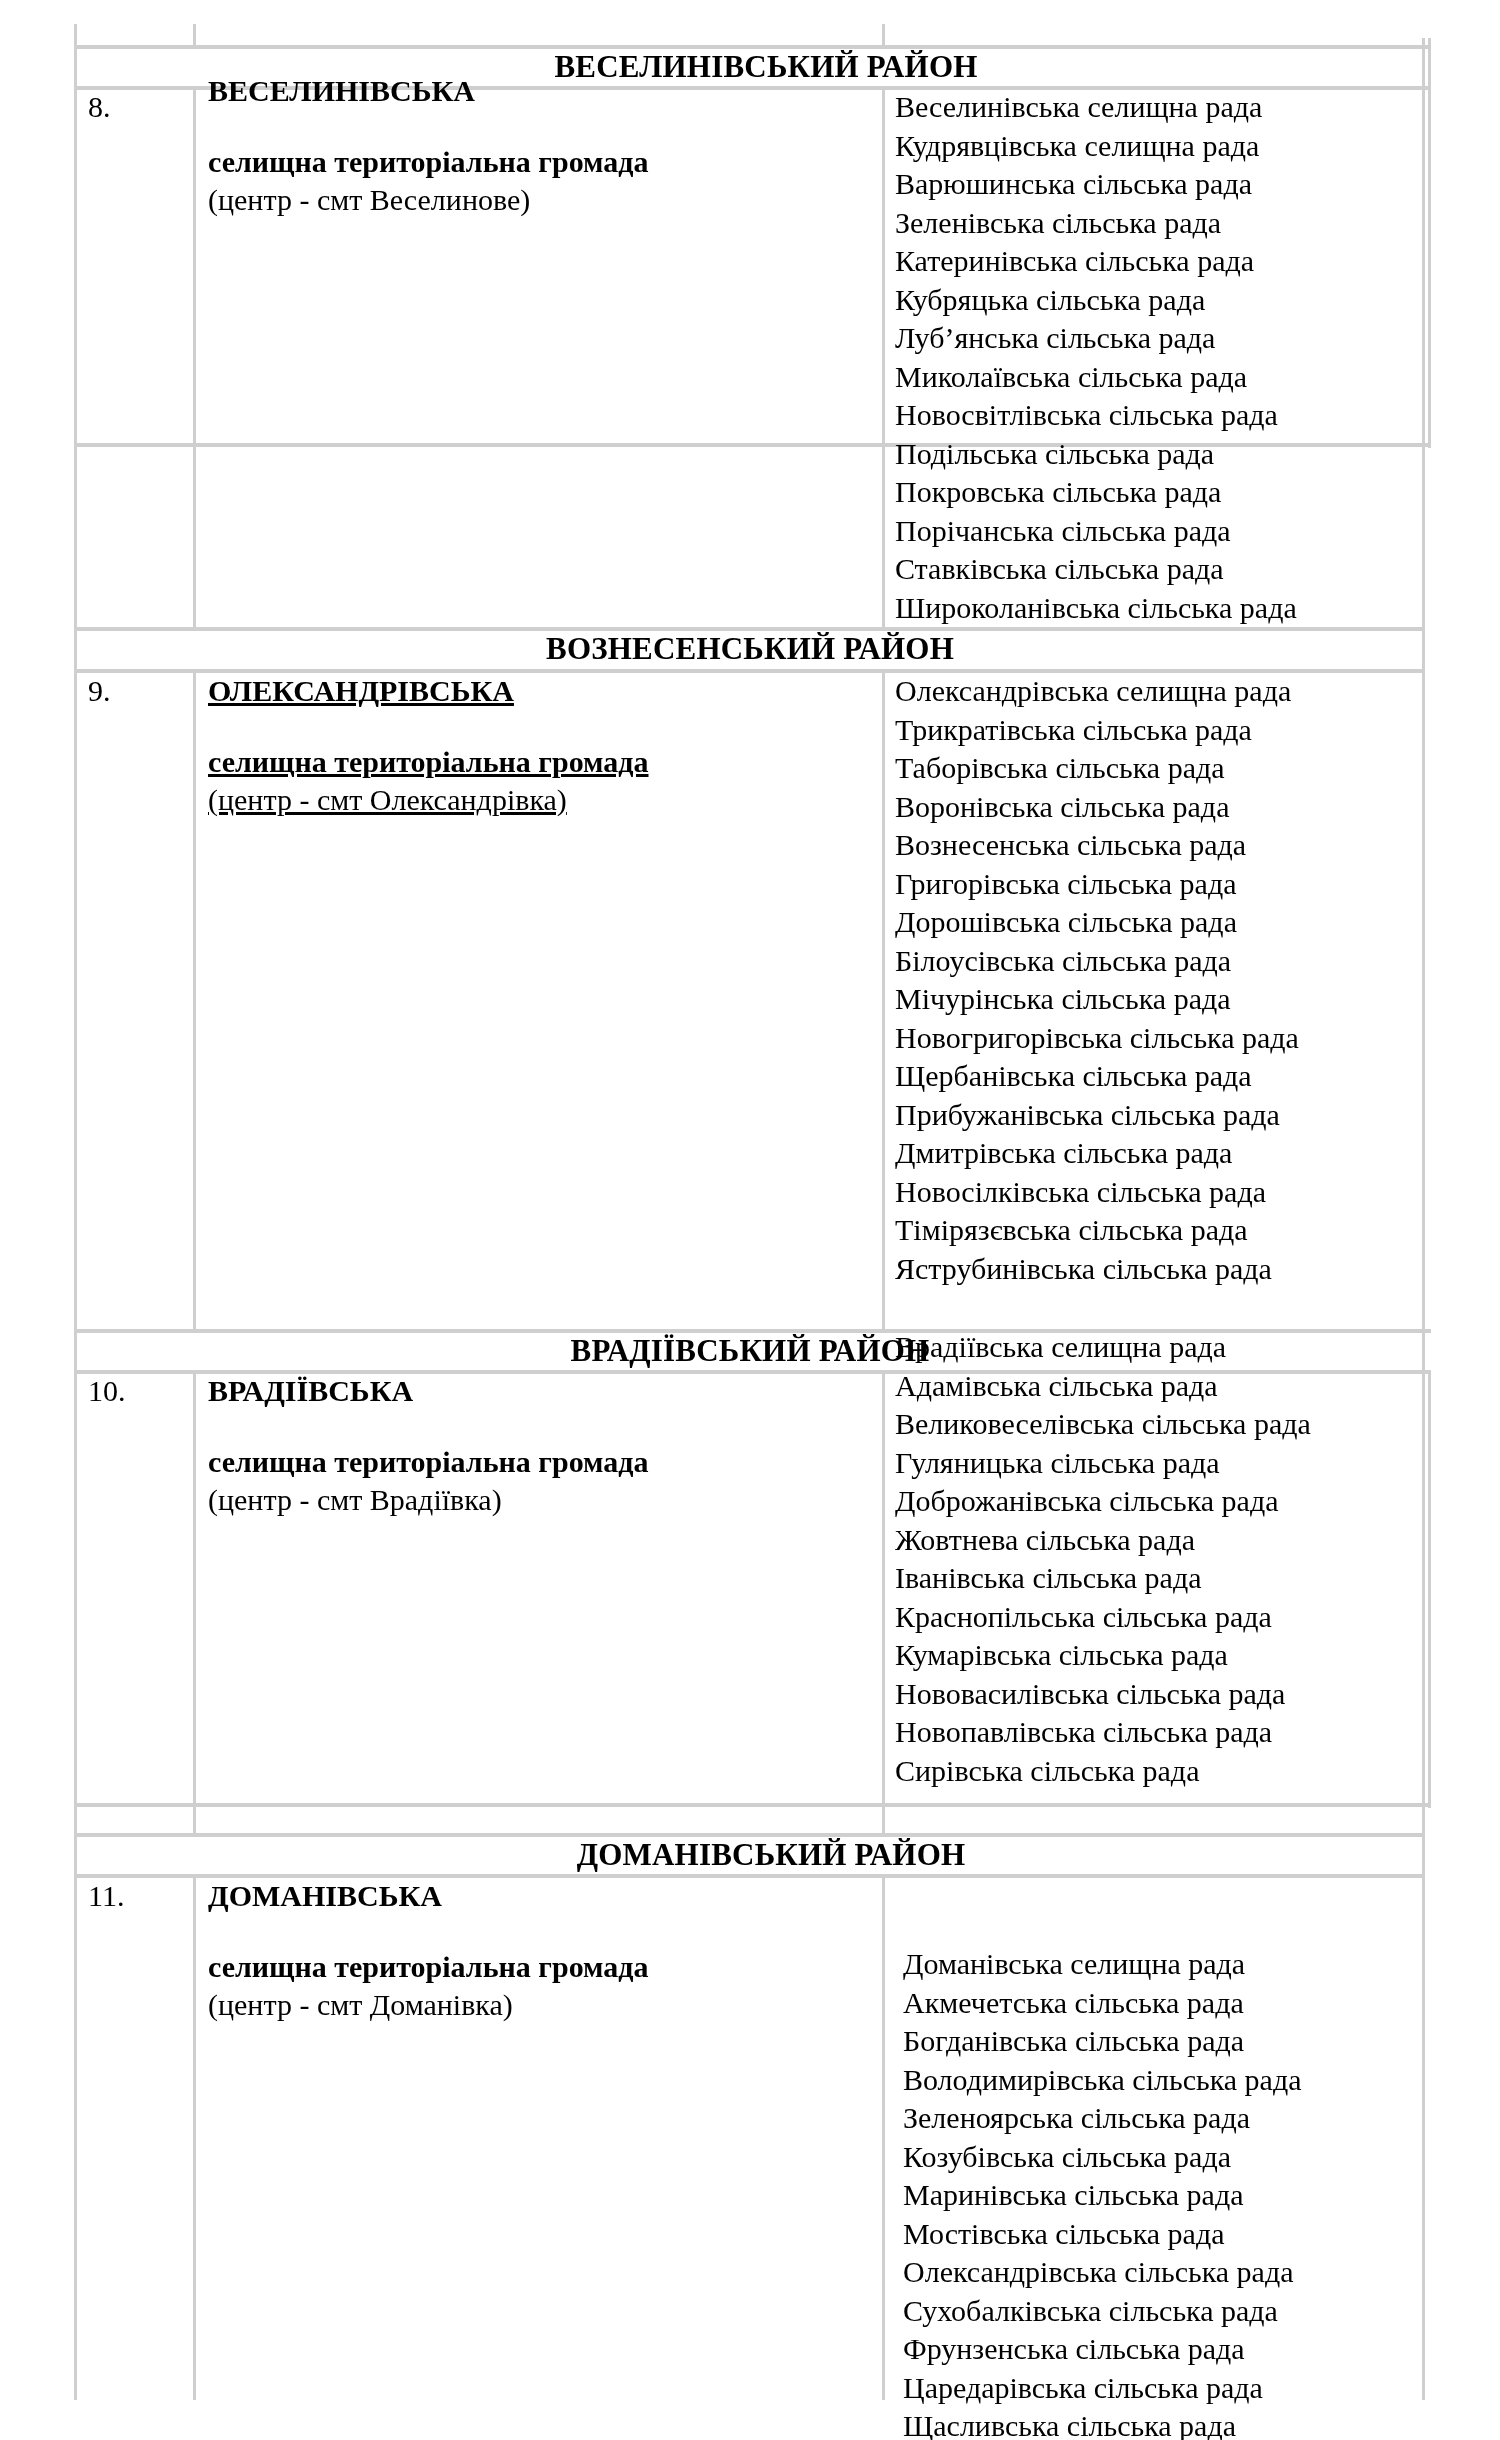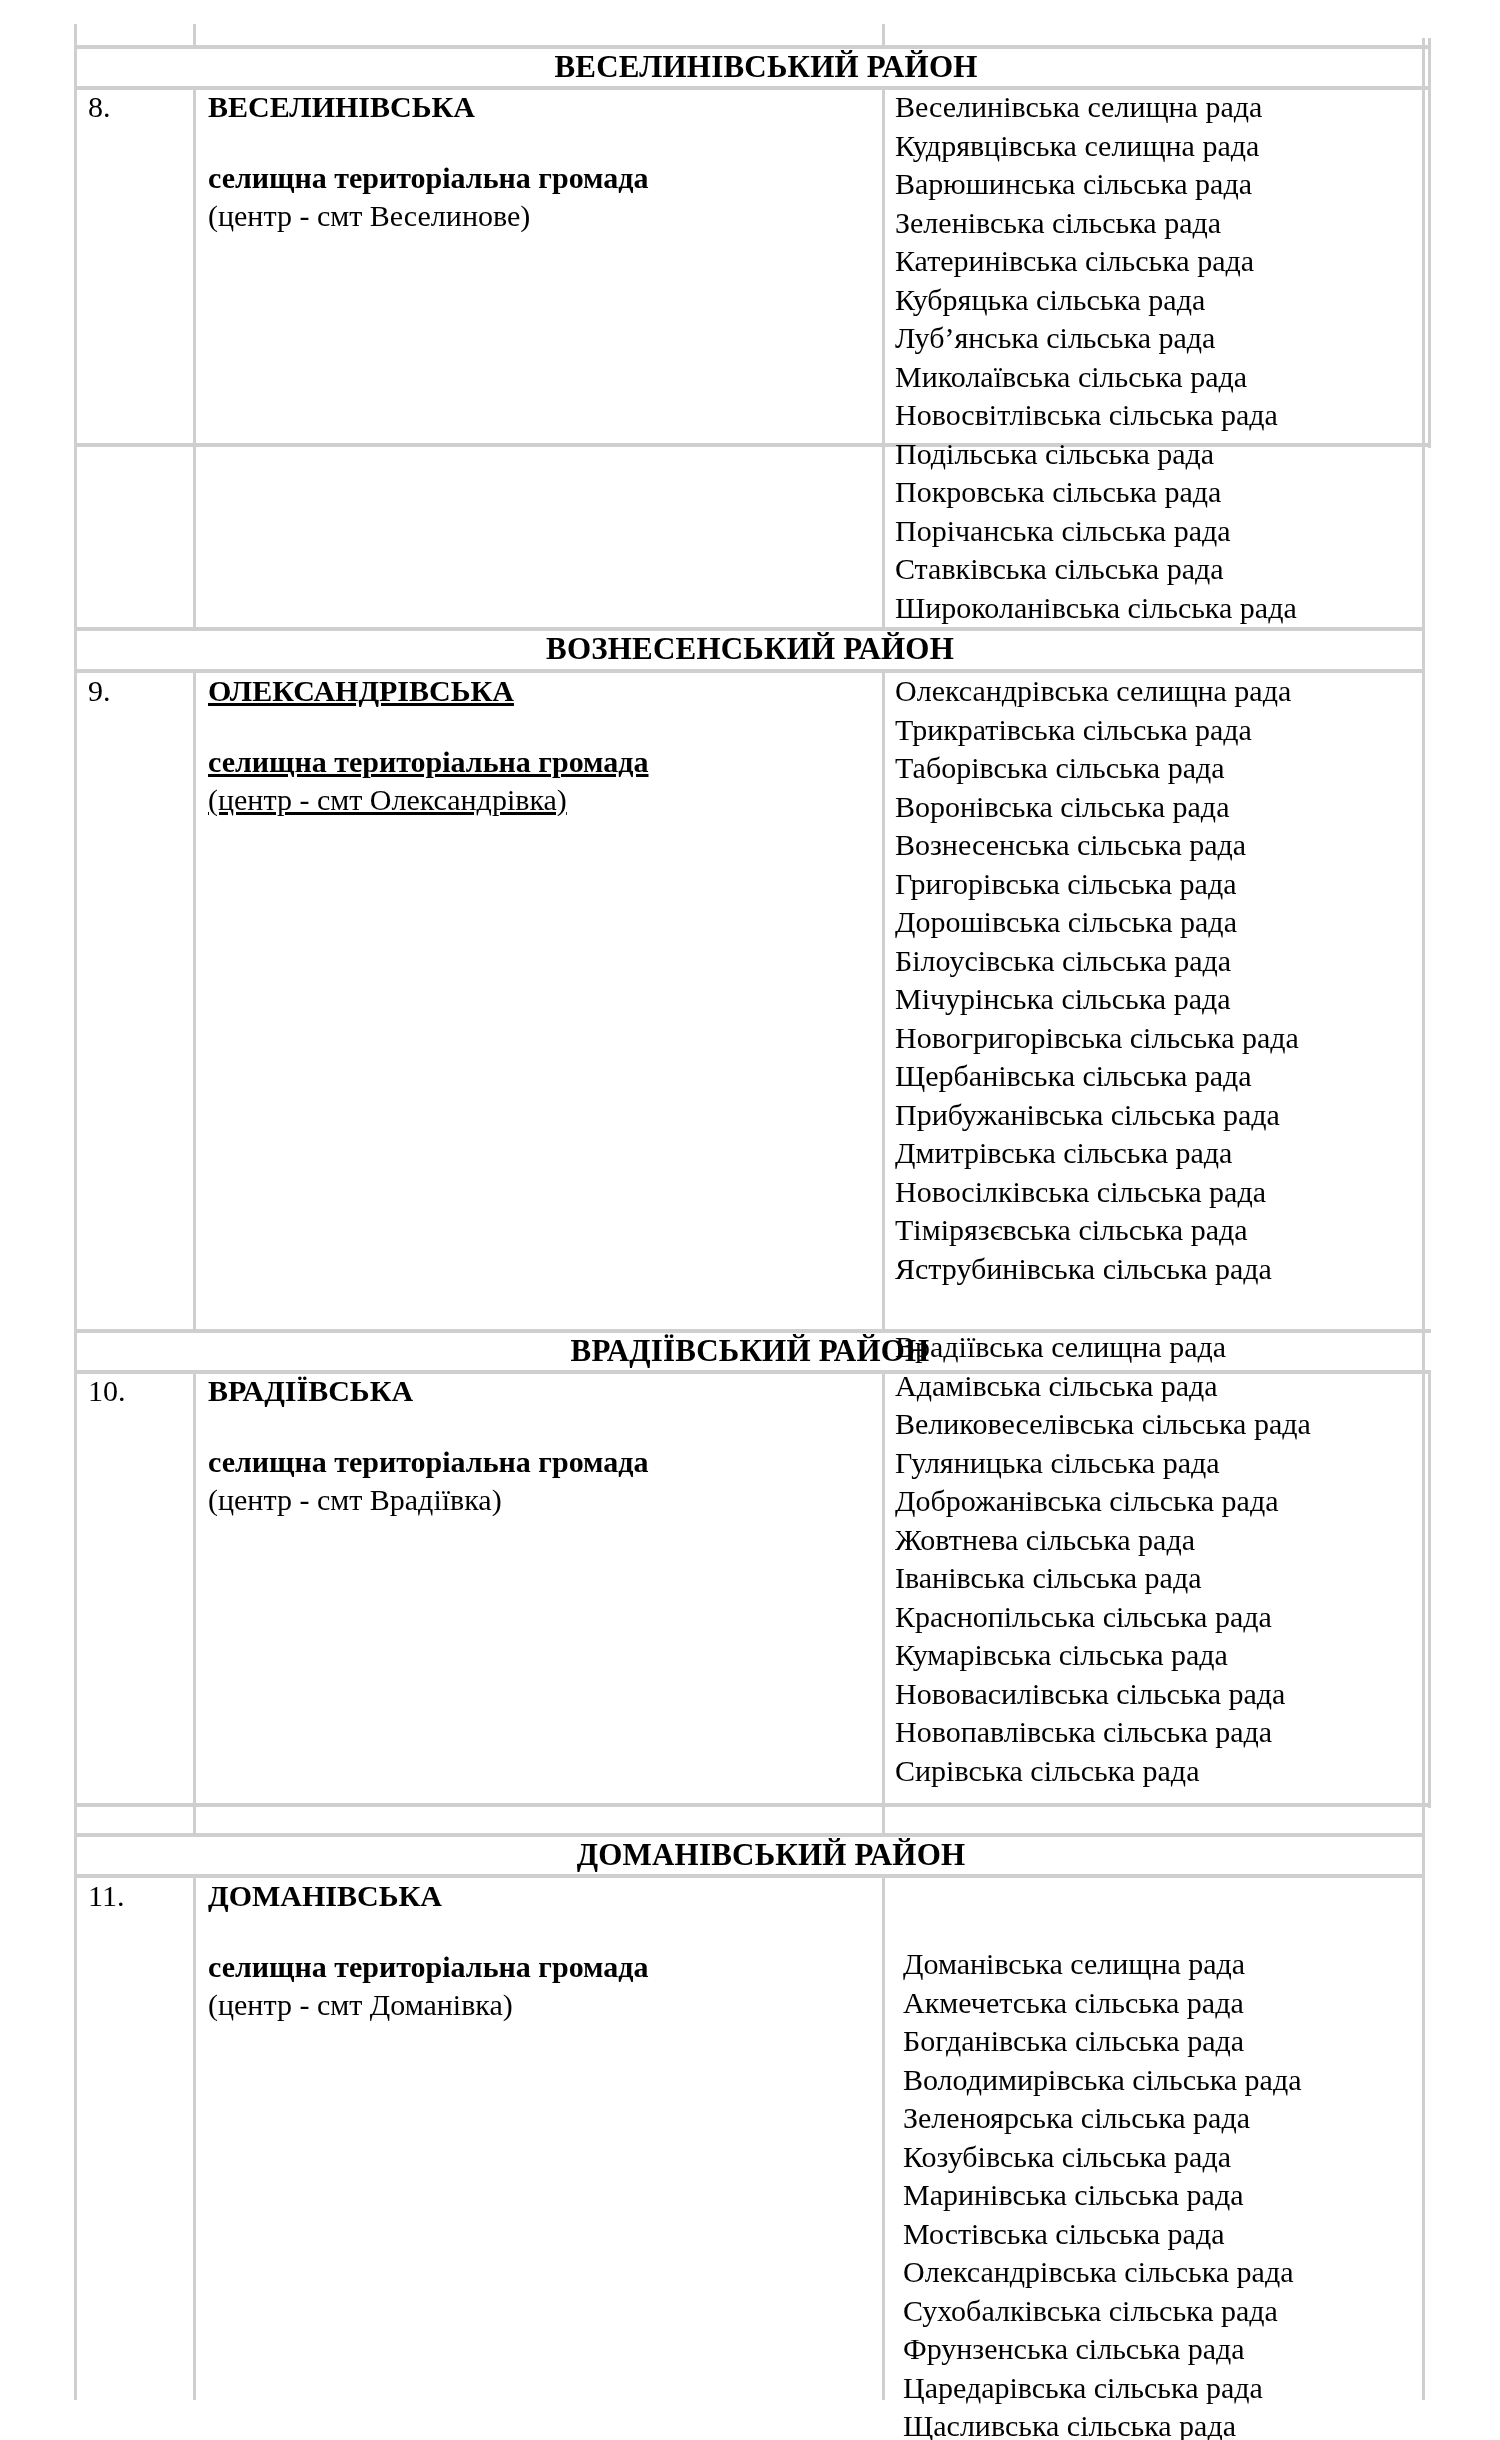--- a/index.html
+++ b/index.html
@@ -47,21 +47,21 @@
   <div class="line-h" style="left:74px; top:627px; width:1350px;"></div>
   <div class="line-h" style="left:74px; top:669px; width:1350px;"></div>
   <div class="line-h" style="left:74px; top:1329px; width:1357px;"></div>
   <div class="line-h" style="left:74px; top:1370px; width:1357px;"></div>
   <div class="line-h" style="left:74px; top:1803px; width:1357px;"></div>
   <div class="line-h" style="left:74px; top:1833px; width:1350px;"></div>
   <div class="line-h" style="left:74px; top:1874px; width:1350px;"></div>
 
   <div class="district" style="top:46px;padding-left:16px;">ВЕСЕЛИНІВСЬКИЙ РАЙОН</div>
   <div class="num" style="top:88px;">8.</div>
-  <div class="hromada" style="top:88px;">
+  <div class="hromada" style="top:72px;">
     <span class="title">ВЕСЕЛИНІВСЬКА</span>
     <span class="type">селищна територіальна громада</span>
     <span class="center">(центр - смт Веселинове)</span>
   </div>
   <div class="councils" style="top:88px;">
     <div>Веселинівська селищна рада</div>
     <div>Кудрявцівська селищна рада</div>
     <div>Варюшинська сільська рада</div>
     <div>Зеленівська сільська рада</div>
     <div>Катеринівська сільська рада</div>

